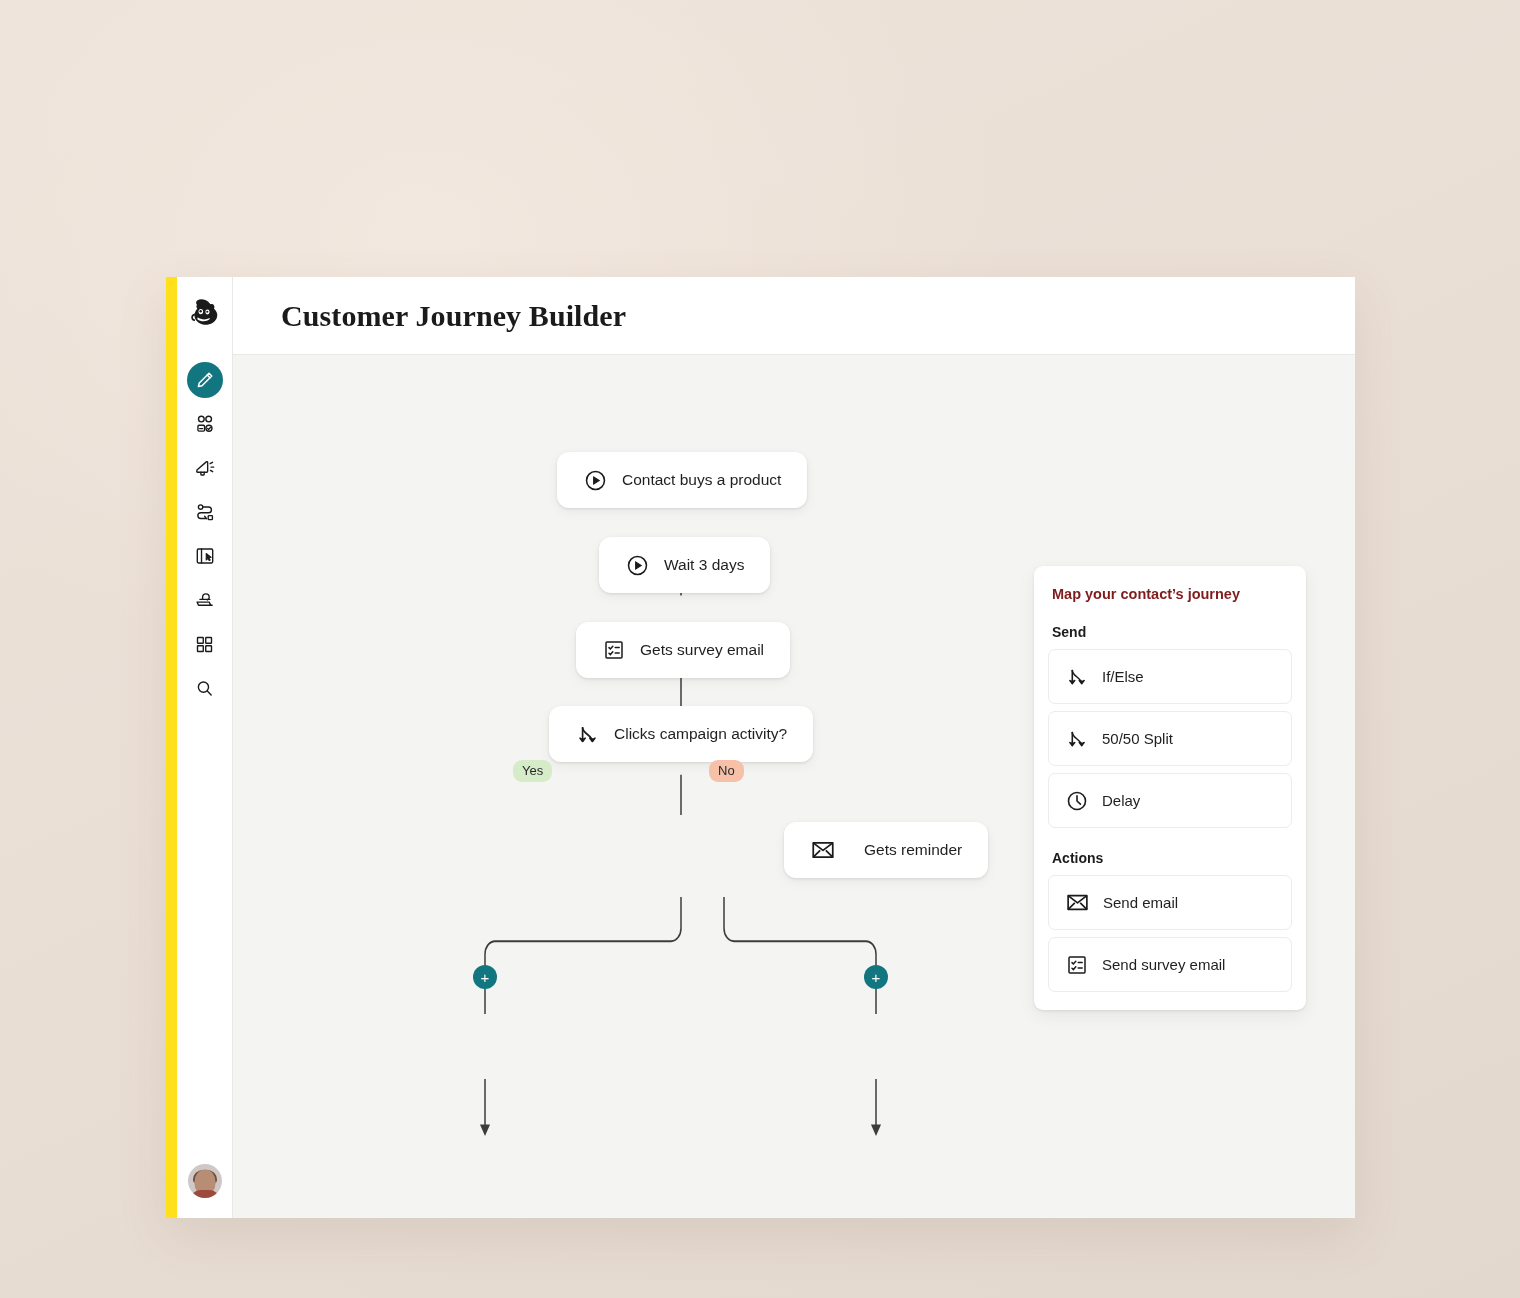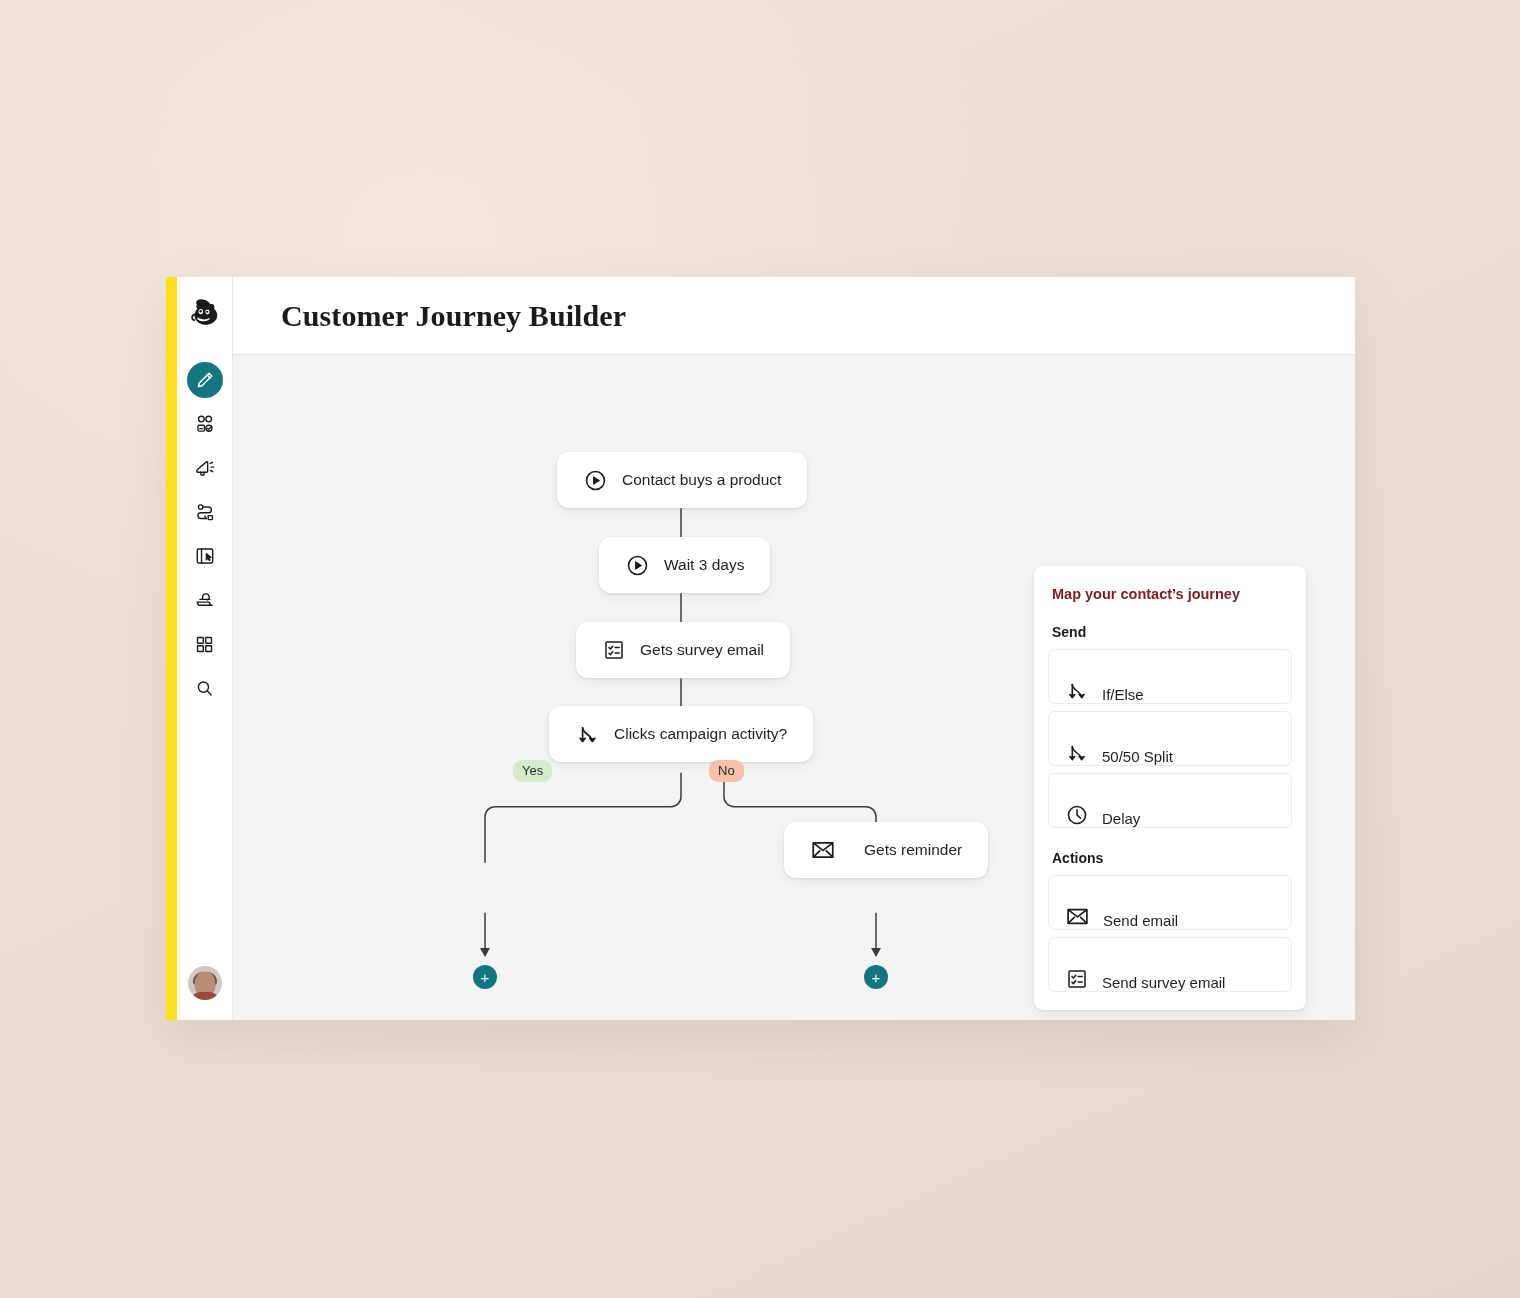--- a/index.html
+++ b/index.html
@@ -18,21 +18,21 @@
       linear-gradient(155deg, #eee3da 0%, #eadfd5 45%, #e3d8ce 100%);
     position: relative;
   }
 
   
   .app-window {
     position: absolute;
     left: 166px;
     top: 277px;
     width: 1189px;
-    height: 743px;
+    height: 941px;
     display: flex;
     box-shadow: 0 18px 46px rgba(120, 95, 80, 0.13);
     overflow: hidden;
   }
 
   .yellow-stripe {
     width: 11px;
     background: #ffe01b;
     flex: 0 0 11px;
   }
@@ -181,21 +181,21 @@
     margin-bottom: 22px;
   }
   .panel-group-title {
     font-size: 14px; font-weight: bold; color: #1b1b1b;
     padding-left: 4px;
     margin: 0 0 9px;
   }
   .panel-group + .panel-group { margin-top: 22px; }
 
   .panel-item {
-    display: flex; align-items: flex-end; gap: 13px;
+    display: flex; align-items: center; gap: 13px;
     height: 55px;
     padding: 0 16px;
     border: 1px solid #ececea;
     border-radius: 7px;
     cursor: pointer;
     background: #fff;
   }
   .panel-item + .panel-item { margin-top: 7px; }
   .panel-item .pi-label { font-size: 15px; color: #1f1f1f; }
   .panel-item svg { display: block; flex: 0 0 auto; }

